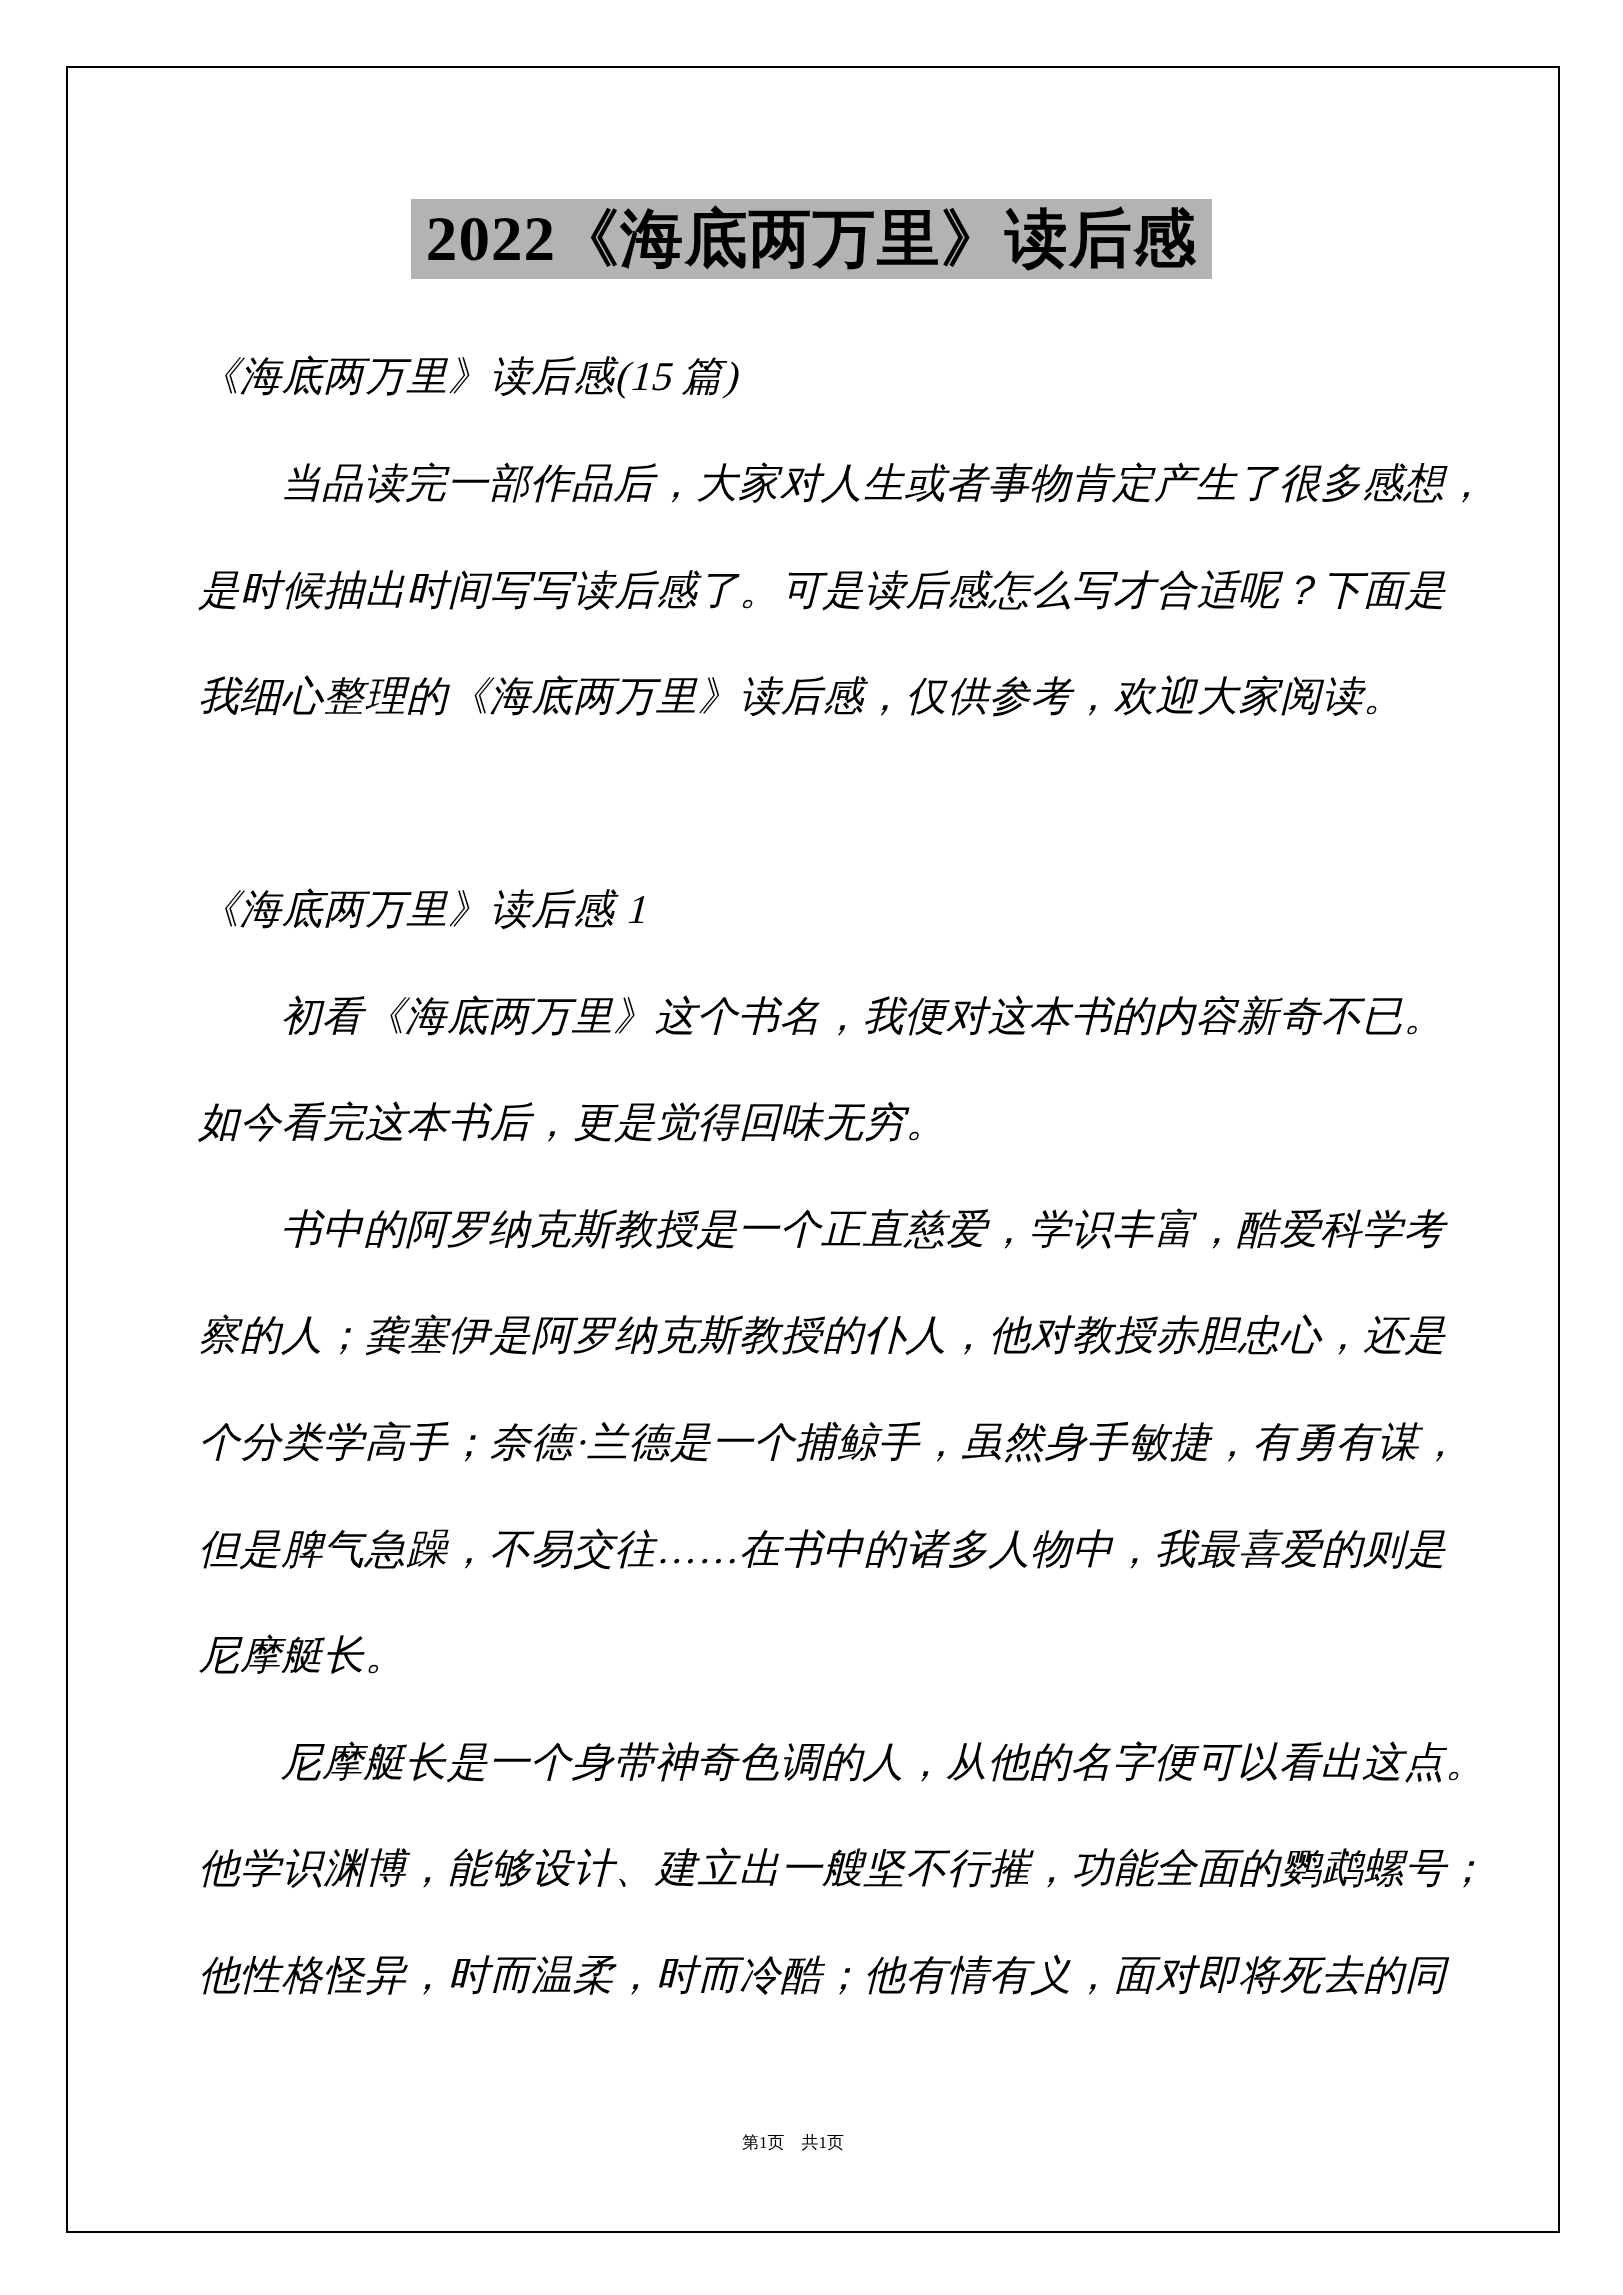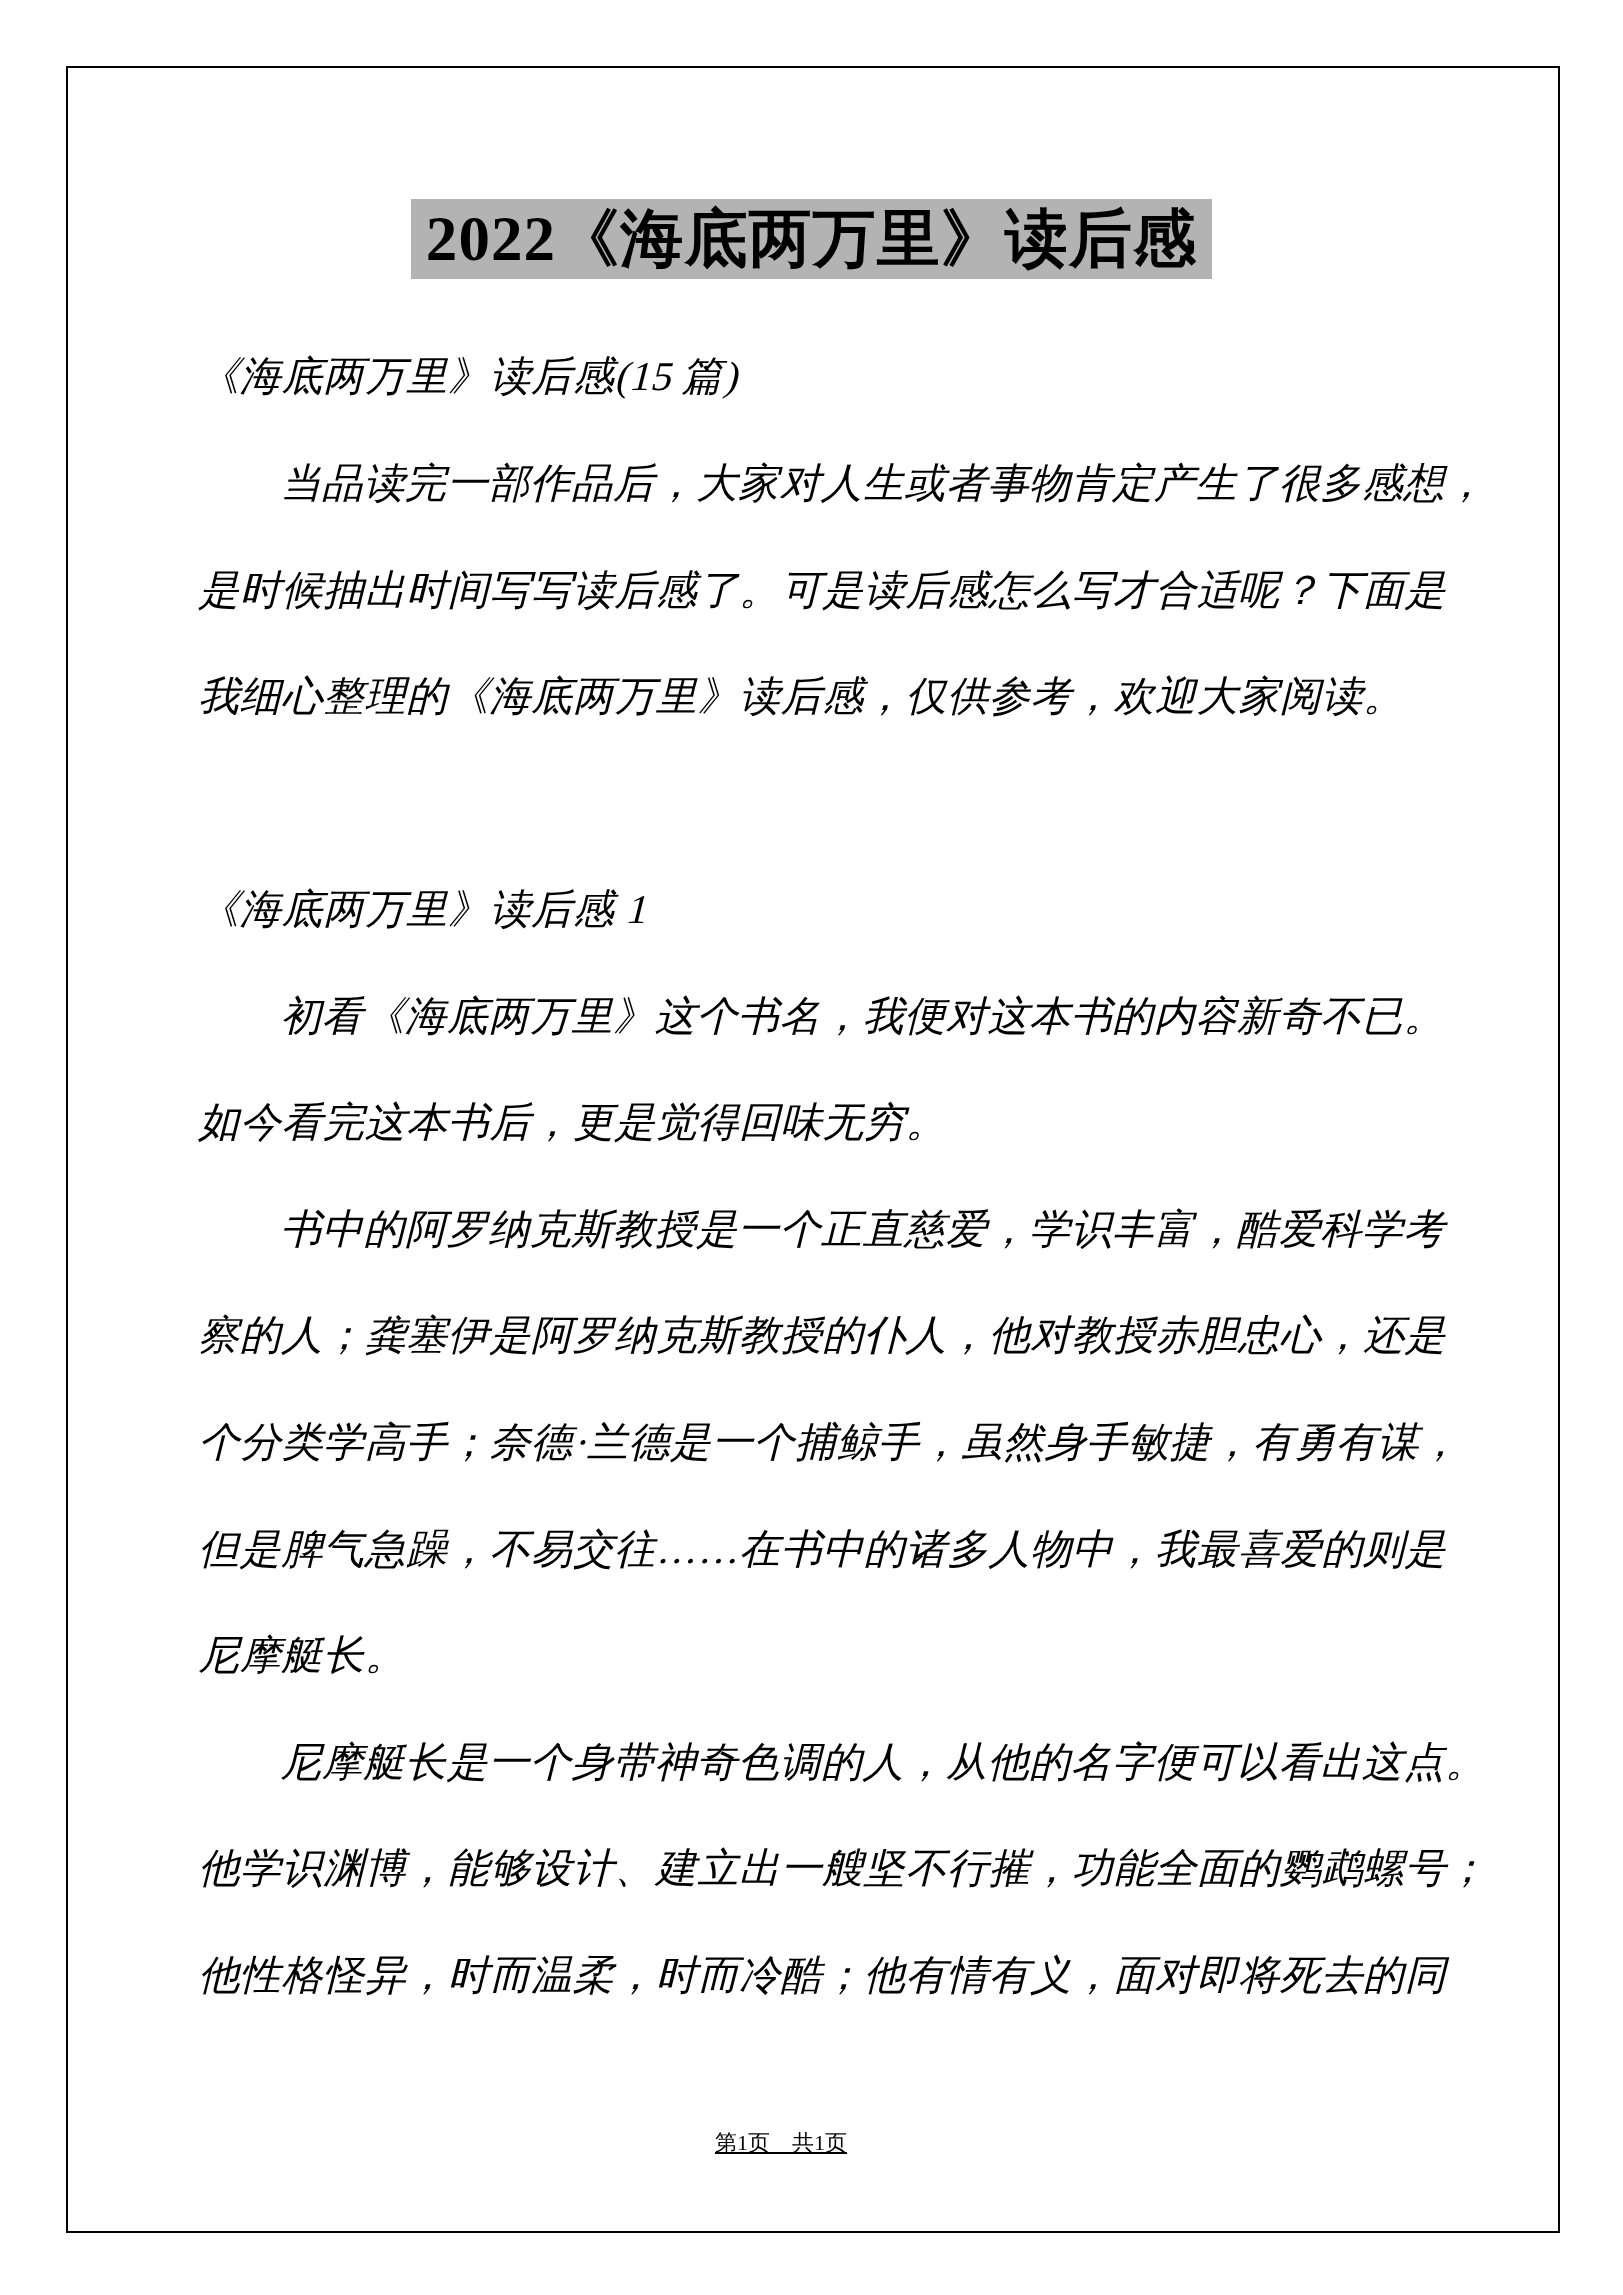--- a/index.html
+++ b/index.html
@@ -53,26 +53,25 @@
     white-space: nowrap;
     transform: skewX(-14deg);
     transform-origin: 0 100%;
     letter-spacing: 0.6px;
   }
   .line.indent {
     left: 278px;
   }
   .page-footer {
     position: absolute;
-    left: 715px;
+    left: 742px;
     top: 2129px;
-    font-size: 22px;
+    font-size: 17px;
     line-height: 27px;
     white-space: nowrap;
-    text-decoration: underline;
   }
 </style>
 </head>
 <body>
 
 <div class="sheet-border"></div>
 
 <div class="title-row">
   <span class="doc-title">2022《海底两万里》读后感</span>
 </div>

